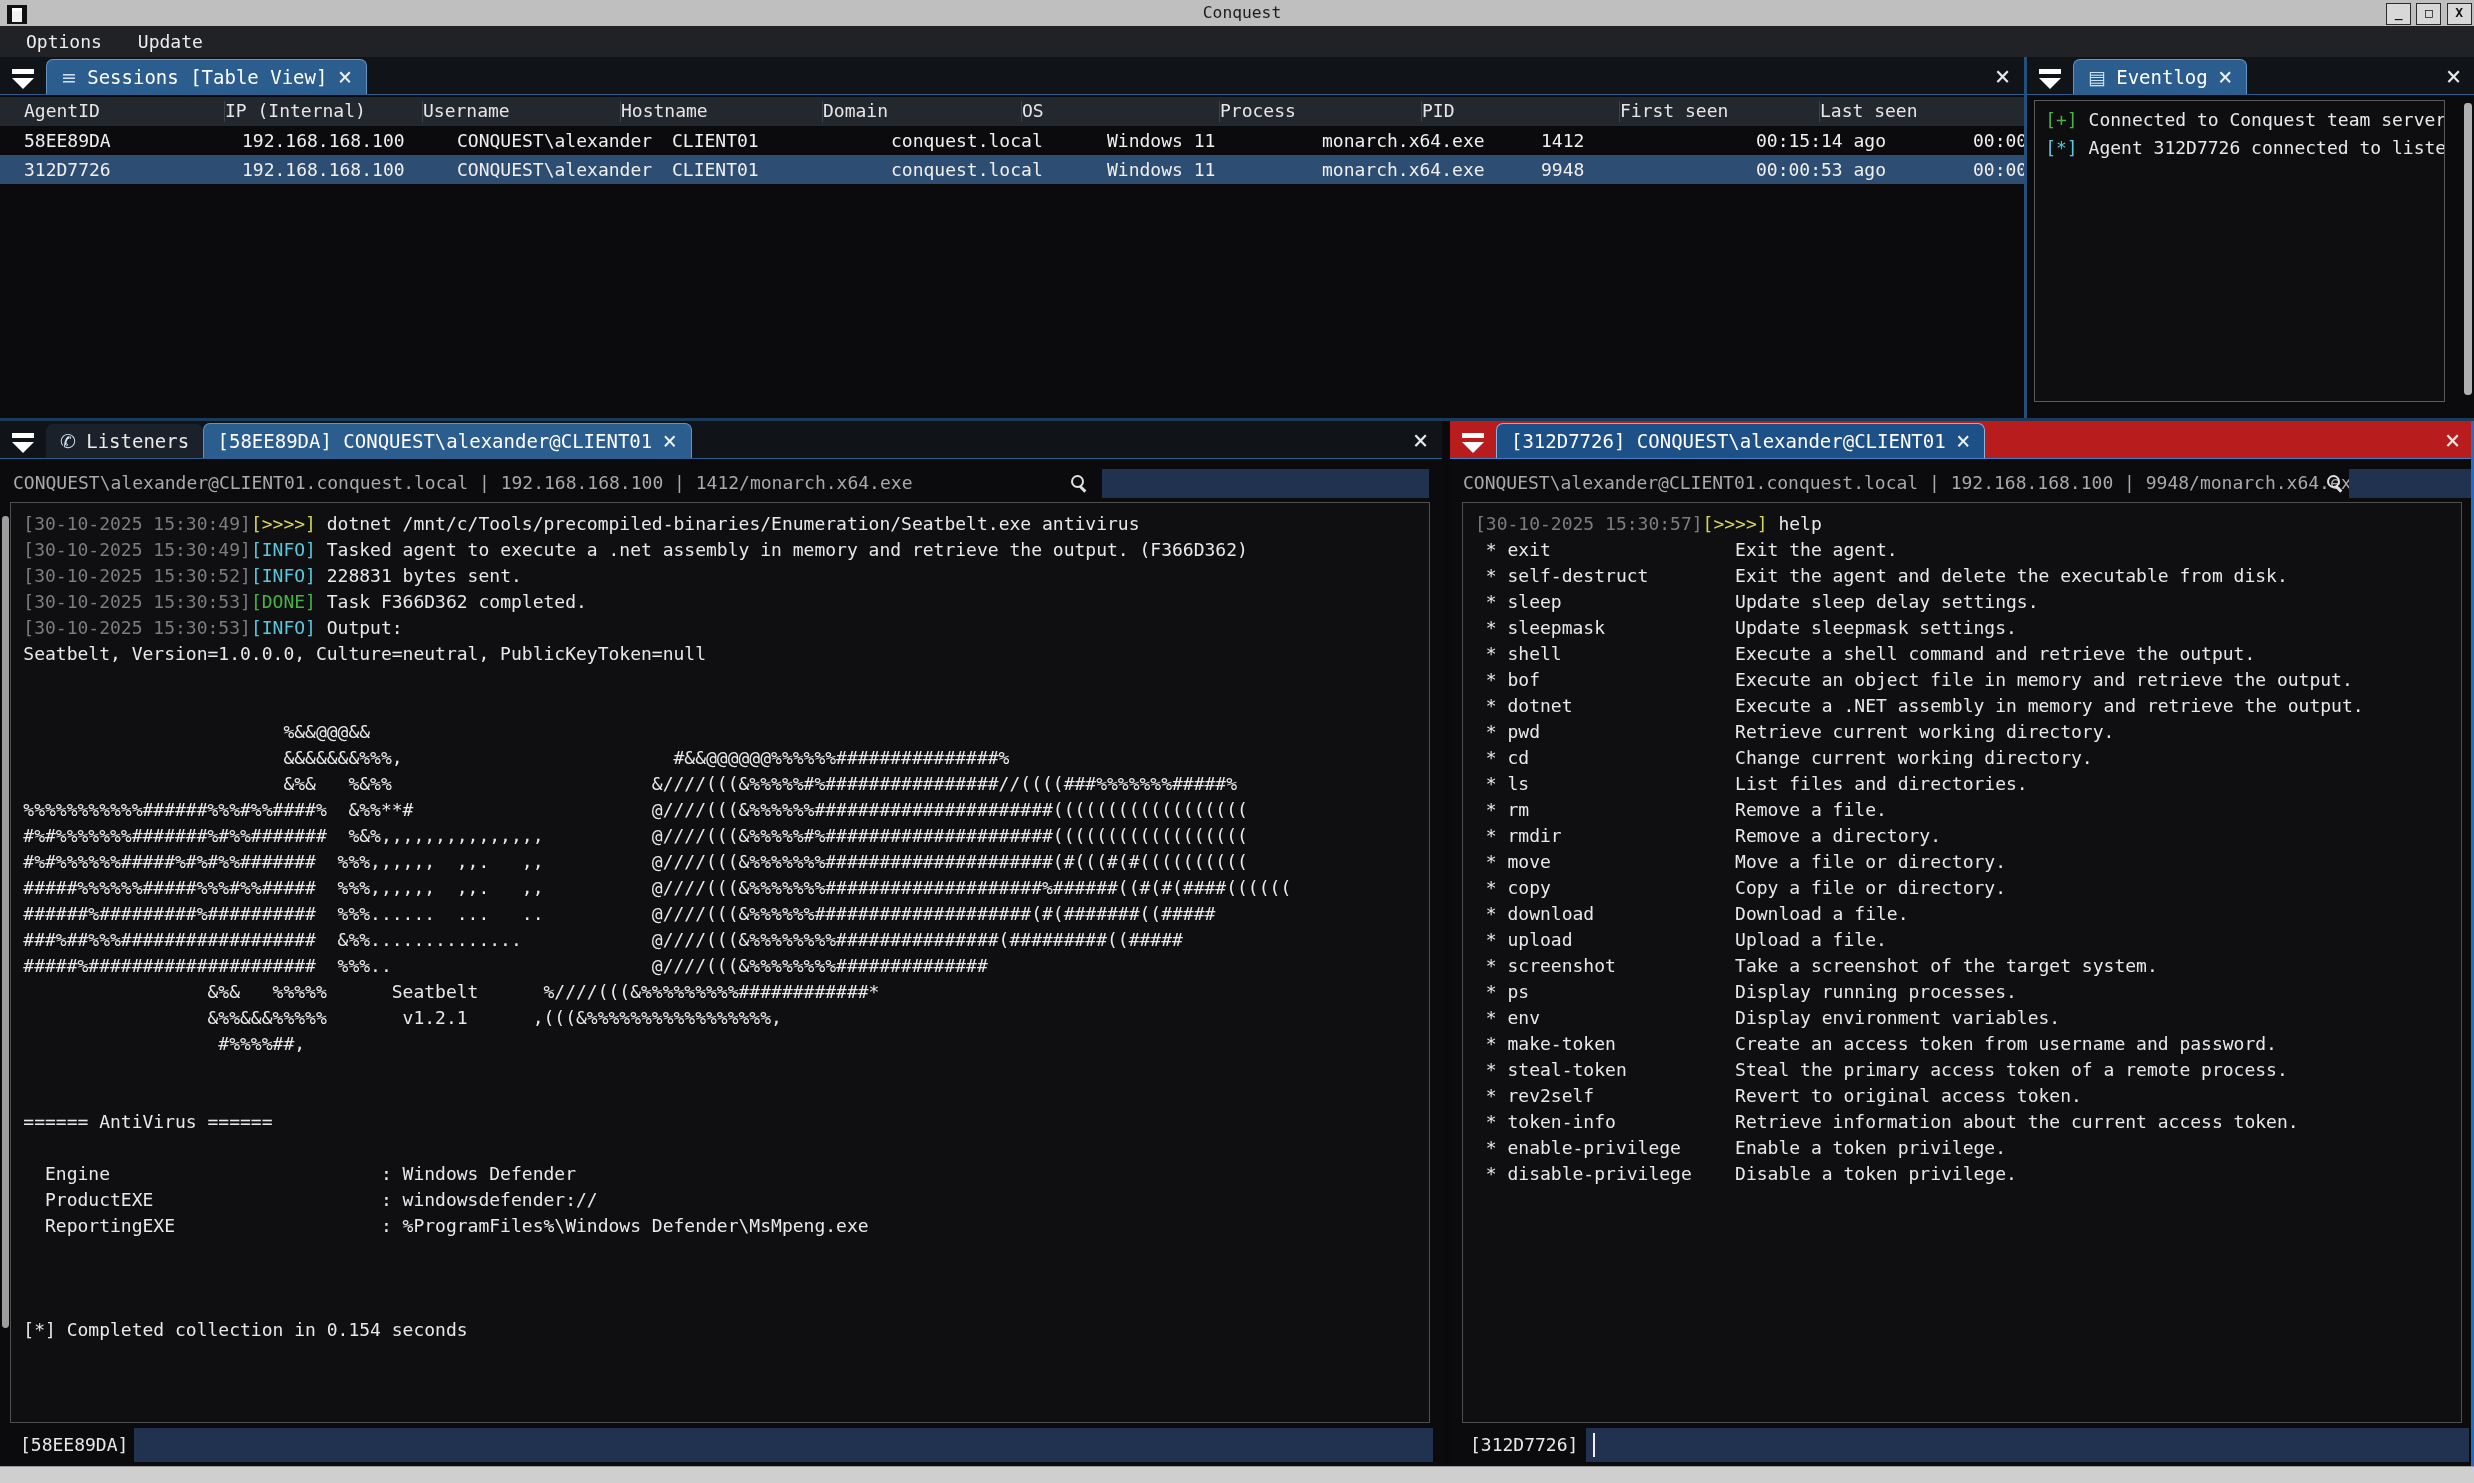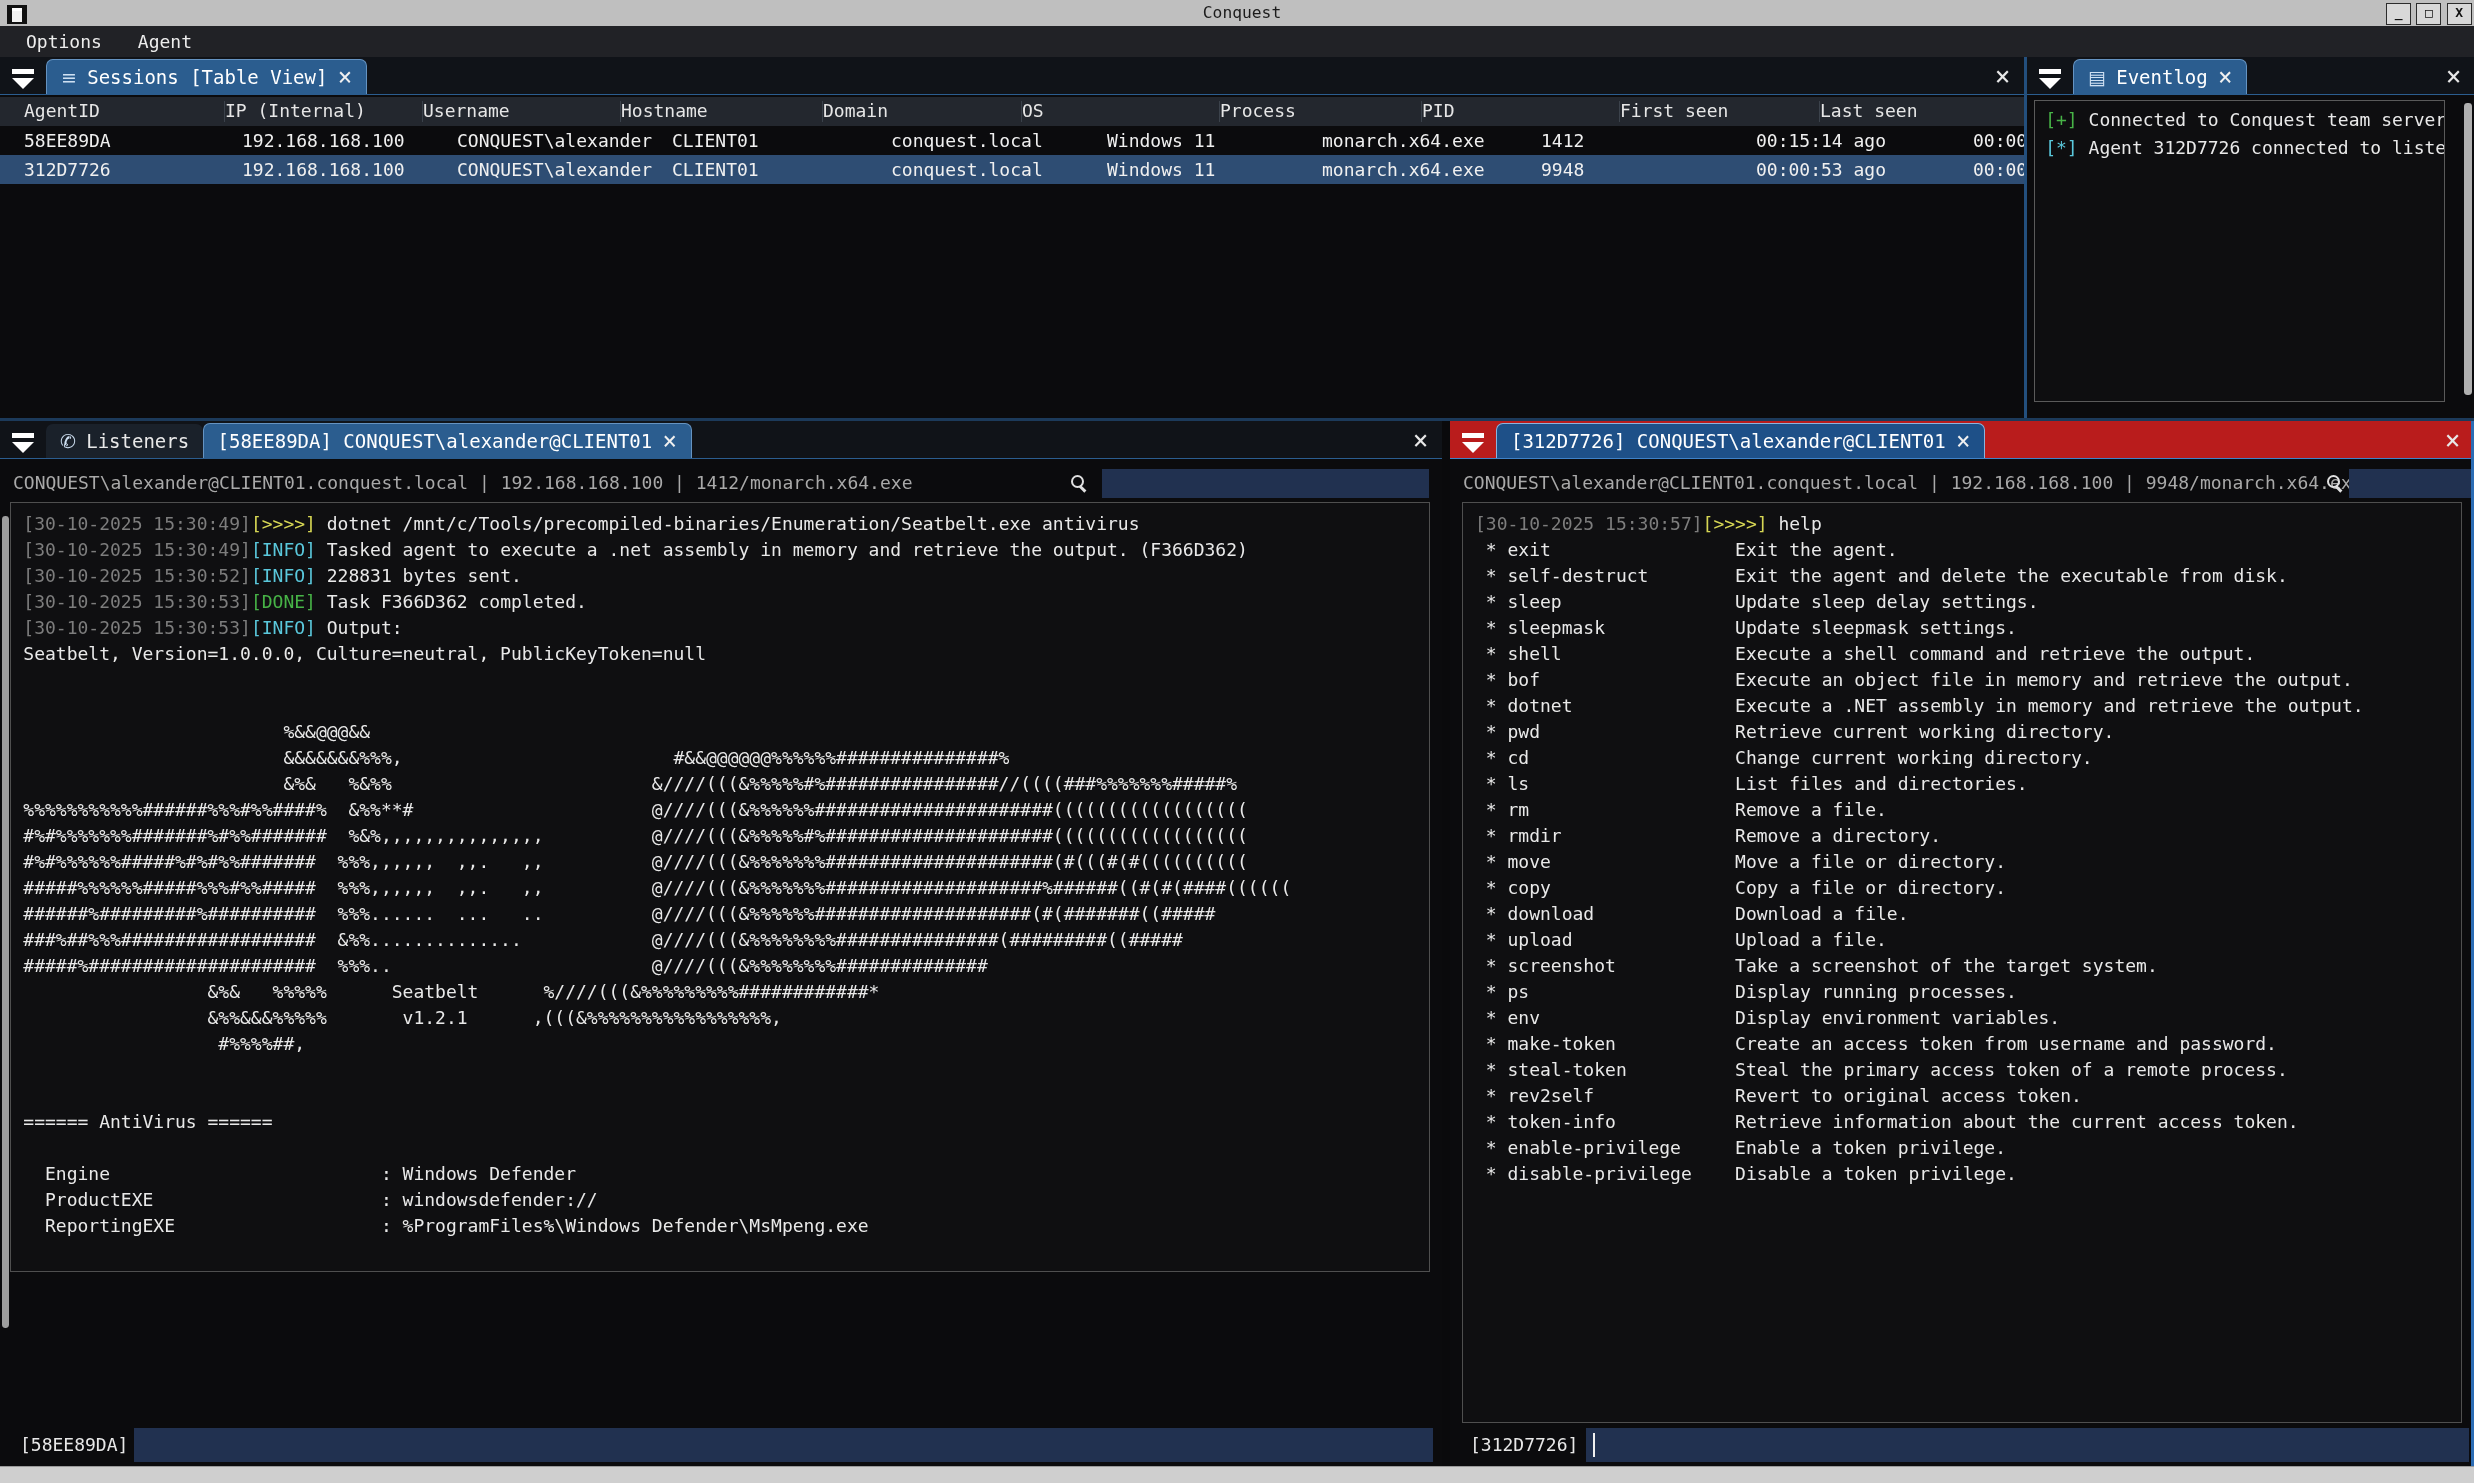--- a/index.html
+++ b/index.html
@@ -64,21 +64,21 @@
   .right-panel .tab.active{background:#1e5088;border:0.9px solid #8ab4de;border-bottom:none;}
   .right-accent{position:absolute;right:0;top:0;width:3.4px;height:1045px;background:#2b6cb4;}
   .statusline{position:absolute;left:13px;top:46px;height:31px;line-height:31px;font-size:18px;
               color:#a9a9a9;white-space:pre;}
   .searchbox{position:absolute;top:48px;height:29px;background:#213150;}
   .mag{position:absolute;top:53px;width:19px;height:19px;}
   .mag .lens{position:absolute;left:1.7px;top:0.9px;width:9.5px;height:9.5px;border:2.6px solid #e0e0e0;border-radius:50%;}
   .mag .stem{position:absolute;left:12px;top:11.2px;width:2.6px;height:7.7px;background:#e0e0e0;transform:rotate(-45deg);}
   .console{position:absolute;left:10.3px;top:81px;background:#0f0f11;border:0.9px solid #4f4f4f;
            box-sizing:border-box;padding:7.7px 0 0 12px;overflow:hidden;}
-  .left-panel .console{width:1420px;height:770px;}
+  .left-panel .console{width:1420px;height:921px;}
   .right-panel .console{left:12px;width:1000px;height:921px;}
   .console .line{font-size:18px;line-height:26px;min-height:26px;white-space:pre;color:#e9e9e9;}
   .time{color:#7d7d7d;}
   .tag-yellow{color:#d6d654;}
   .tag-cyan{color:#5ac8dc;}
   .tag-green{color:#47b347;}
   .left-scroll{left:1.7px;top:95px;height:812px;}
   .evt-scroll{right:3.4px;top:46px;height:292px;background:#b0b0b0;}
   .promptrow{position:absolute;left:7px;top:1005px;height:38px;width:100%;}
   .prompt-label{position:absolute;left:13px;top:0;height:38px;line-height:38px;font-size:18px;color:#e8e8e8;}
@@ -100,21 +100,21 @@
     <div class="win-title">Conquest</div>
     <div class="win-btns">
       <div class="win-btn">_</div>
       <div class="win-btn">□</div>
       <div class="win-btn">X</div>
     </div>
   </div>
 
   <div class="menubar">
     <span class="menu-item">Options</span>
-    <span class="menu-item">Agent</span>
+    <span class="menu-item">Update</span>
   </div>
 
   <div class="top-area">
 
     <section class="sessions-panel">
       <div class="tabbar">
         <span class="collapse">
             <span class="bar"></span>
             <span class="tri"></span>
           </span>

